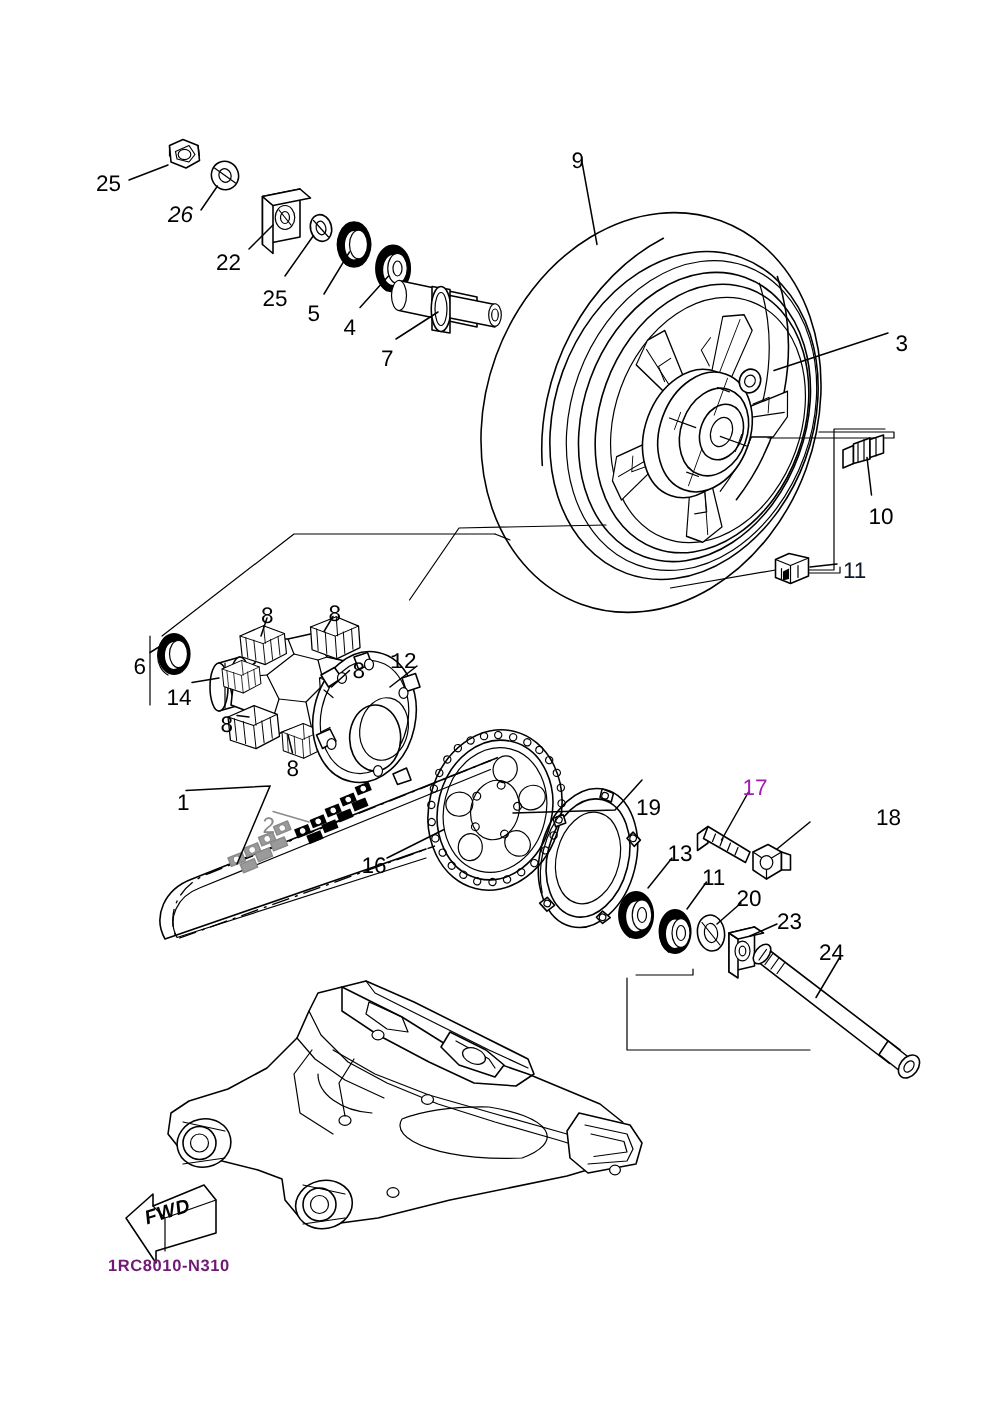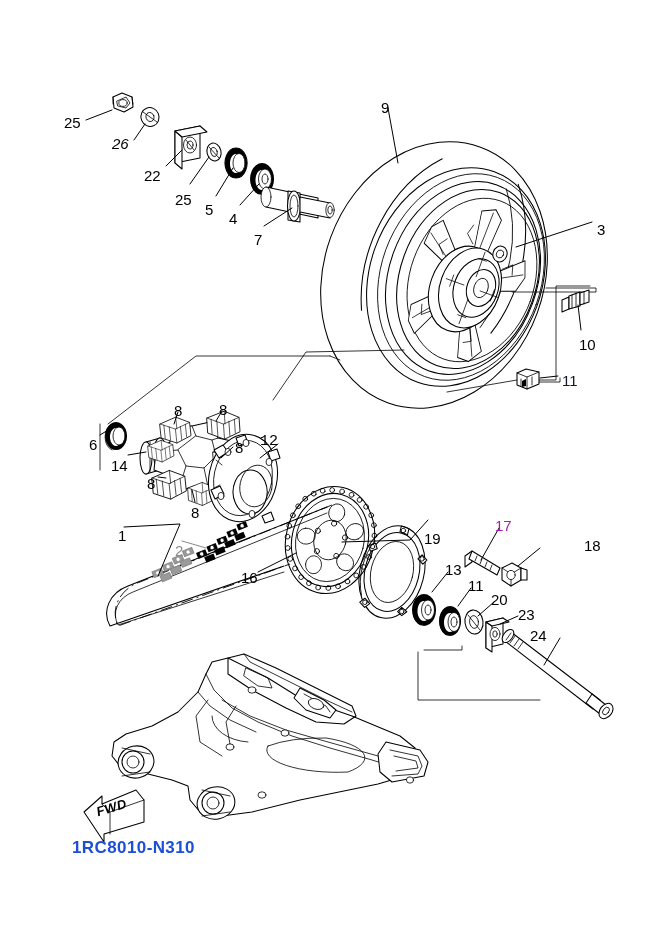--- a/index.html
+++ b/index.html
@@ -19,24 +19,24 @@
     font-size:15px;
     font-weight:400;
     color:#000;
     letter-spacing:0px;
     white-space:nowrap;
     line-height:1;
   }
   #partno{
     position:absolute;
     left:72px;top:838px;
-    font-size:17px;
+    font-size:11px;
     font-weight:700;
     letter-spacing:0.4px;
-    color:#1d4ed8;
+    color:#701a75;
     white-space:nowrap;
   }
   #fwdlabel{
     position:absolute;
     left:96px;top:800px;
     font-size:13px;font-weight:700;font-style:italic;
     color:#000;
     transform:rotate(-17deg);
     letter-spacing:0.5px;
   }
@@ -576,19 +576,19 @@
       <div class="cap" style="left: 118px; top: 528px; color: rgb(0, 0, 0);">1</div>
       <div class="cap" style="left: 175px; top: 543px; color: rgb(138, 138, 138);">2</div>
       <div class="cap" style="left: 241px; top: 570px; color: rgb(0, 0, 0);">16</div>
       <div class="cap" style="left: 424px; top: 521px; color: rgb(0, 0, 0); margin-top: 10px;">19</div>
       <div class="cap" style="left: 495px; top: 518px; color: #a21caf;">17</div>
       <div class="cap" style="left: 536px; top: 538px; color: rgb(0, 0, 0); margin-left: 48px;">18</div>
       <div class="cap" style="left: 445px; top: 562px; color: rgb(0, 0, 0);">13</div>
       <div class="cap" style="left: 468px; top: 578px; color: rgb(0, 0, 0);">11</div>
       <div class="cap" style="left: 491px; top: 592px; color: rgb(0, 0, 0);">20</div>
       <div class="cap" style="left: 518px; top: 607px; color: rgb(0, 0, 0);">23</div>
-      <div class="cap" style="left: 530px; top: 628px; color: rgb(0, 0, 0);">24</div>
+      <div class="cap" style="left: 546px; top: 628px; color: rgb(0, 0, 0);">24</div>
     </div>
 
   <div id="partno">1RC8010-N310</div>
   <div id="fwdlabel">FWD</div>
 
 </div>
 
 </body></html>

